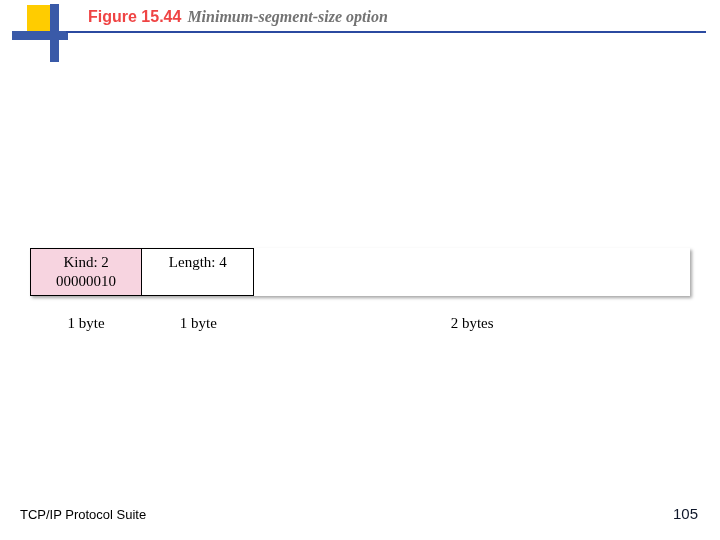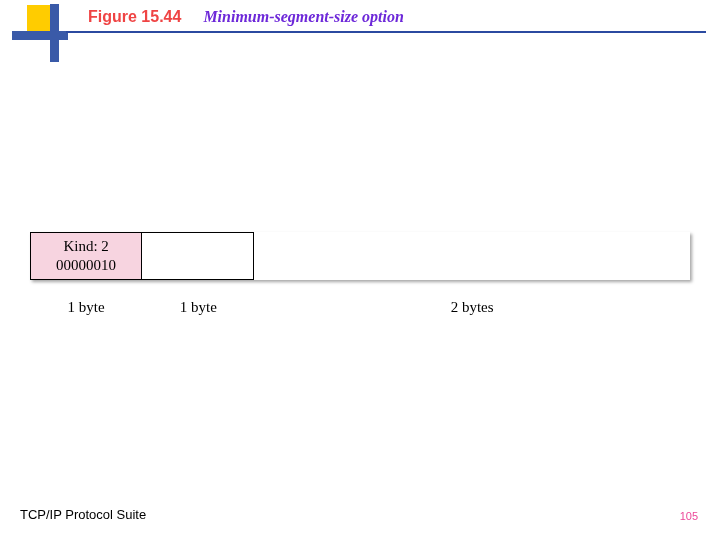--- a/index.html
+++ b/index.html
@@ -51,37 +51,37 @@
     left: 88px;
     font-size: 16px;
     font-weight: bold;
     white-space: nowrap;
   }
   .title-number {
     color: #ef4444;
     font-family: Liberation Sans, sans-serif;
   }
   .title-text {
-    color: #6d28d9;
+    color: #737373;
     font-style: italic;
     font-family: "Times New Roman", serif;
-    margin-left: 18px;
+    margin-left: 2px;
   }
   .title-underline {
     position: absolute;
     top: 31px;
     left: 66px;
     width: 640px;
     height: 2px;
     background: #2b4aa0;
   }
 
   .diagram {
     position: absolute;
-    top: 232px;
+    top: 248px;
     left: 30px;
     width: 660px;
   }
   .row {
     display: flex;
     width: 100%;
     box-shadow: 2px 2px 3px rgba(0,0,0,0.35);
   }
   .cell {
     border: 1px solid #000;
@@ -115,22 +115,22 @@
     bottom: 18px;
     font-family: Liberation Sans, sans-serif;
     font-size: 13px;
     color: #000;
   }
   .footer-right {
     position: absolute;
     right: 22px;
     bottom: 18px;
     font-family: Arial, Helvetica, sans-serif;
-    font-size: 11px;
-    color: #ec4899;
+    font-size: 15px;
+    color: #0f172a;
   }
 </style>
 </head>
 <body>
 
 <div class="corner-logo">
   <div class="logo-yellow"></div>
   <div class="logo-hbar"></div>
   <div class="logo-vbar"></div>
 </div>
@@ -141,20 +141,21 @@
 </div>
 <div class="title-underline"></div>
 
 <div class="diagram">
   <div class="row">
     <div class="cell kind">
       <div>Kind: 2</div>
       <div>00000010</div>
     </div>
     <div class="cell length">
+      <div>Length: 4</div>
     </div>
   </div>
   <div class="captions">
     <div class="cap k">1 byte</div>
     <div class="cap l">1 byte</div>
     <div class="cap m">2 bytes</div>
   </div>
 </div>
 
 <div class="footer-left">TCP/IP Protocol Suite</div>

